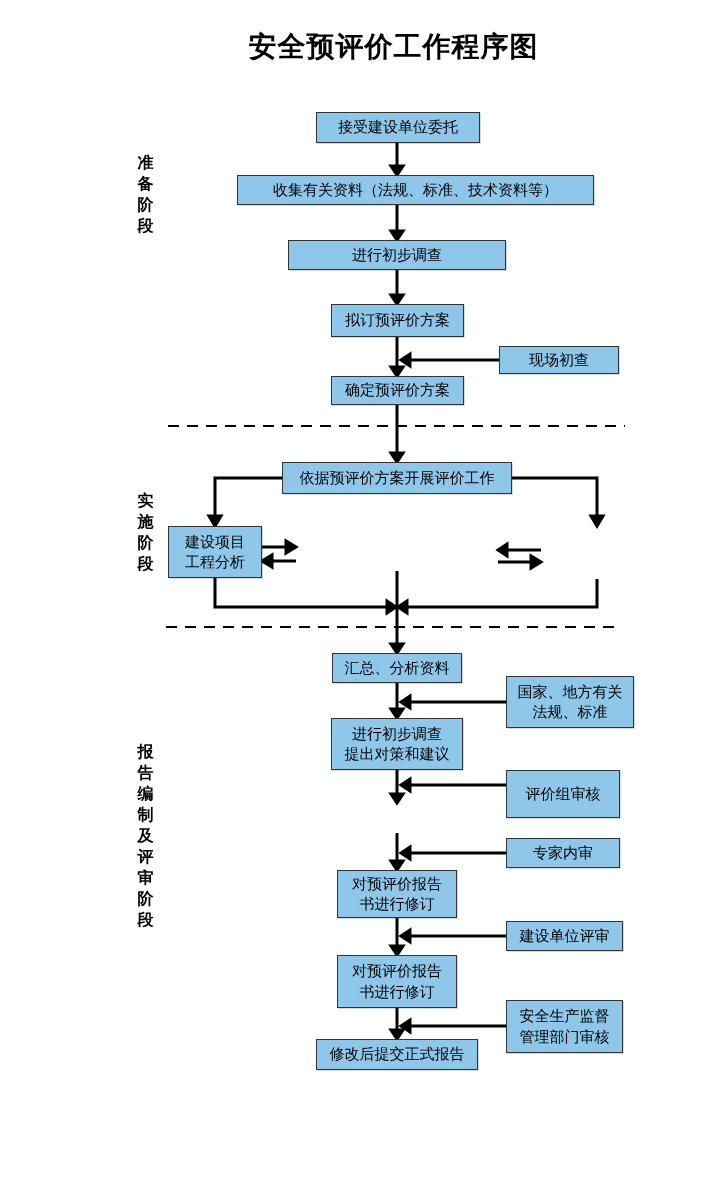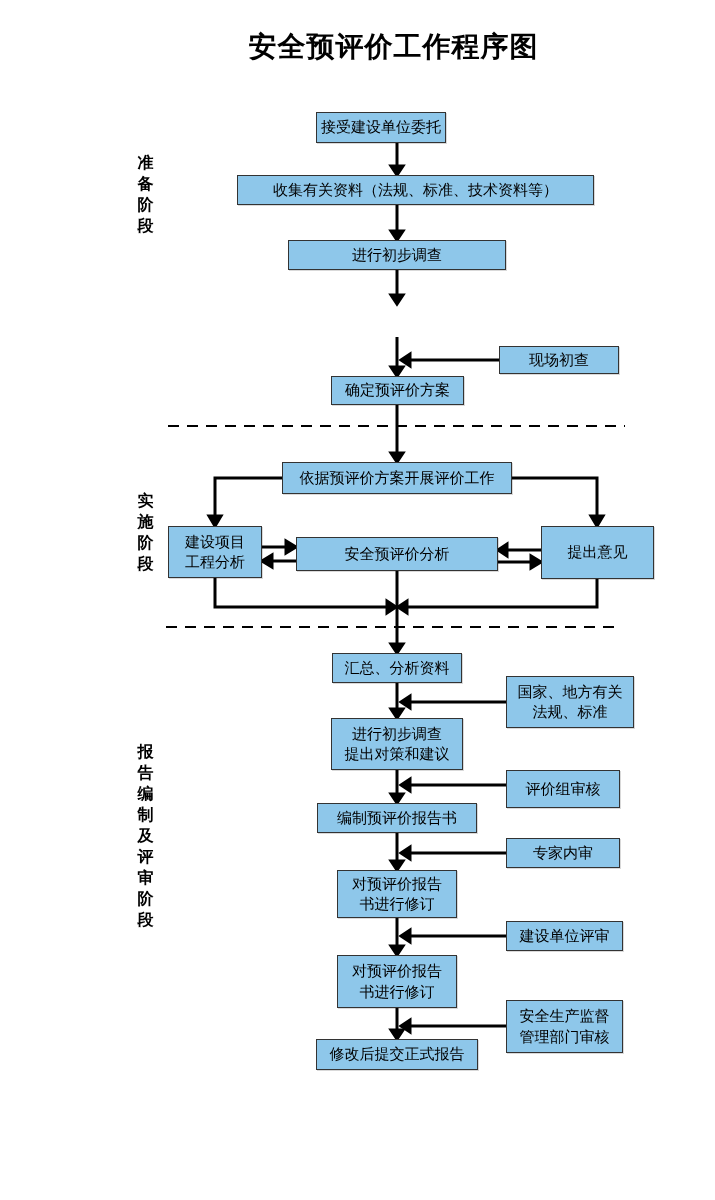--- a/index.html
+++ b/index.html
@@ -159,66 +159,60 @@
       <line x1="130" y1="627" x2="580" y2="627"></line>
     </g>
   </svg>
 
   <div class="title">安全预评价工作程序图</div>
 
   <div class="stage-label" style="left:101px;top:152px">准备阶段</div>
   <div class="stage-label" style="left:101px;top:490px">实施阶段</div>
   <div class="stage-label" style="left:101px;top:741px">报告编制及评审阶段</div>
 
-  <div class="node" style="left:280px;top:112px;width:130px;height:31px">
+  <div class="node" style="left:280px;top:112px;width:164px;height:31px">
     <span>接受建设单位委托</span>
   </div>
   <div class="node" style="left:201px;top:175px;width:357px;height:30px">
     <span>收集有关资料（法规、标准、技术资料等）</span>
   </div>
   <div class="node" style="left:252px;top:240px;width:218px;height:30px">
     <span>进行初步调查</span>
+  </div>
+  <div class="node" style="left:295px;top:304px;width:133px;height:33px">
+    <span>拟订预评价方案</span>
   </div>
   <div class="node" style="left:463px;top:346px;width:120px;height:28px">
     <span>现场初查</span>
   </div>
   <div class="node" style="left:295px;top:376px;width:133px;height:29px">
     <span>确定预评价方案</span>
   </div>
 
   <div class="node" style="left:246px;top:462px;width:230px;height:32px">
     <span>依据预评价方案开展评价工作</span>
   </div>
   <div class="node" style="left:132px;top:526px;width:94px;height:52px">
     <span>建设项目</span>
     <span>工程分析</span>
   </div>
-  <div class="node" style="left:260px;top:537px;width:202px;height:34px">
-    <span>安全预评价分析</span>
-  </div>
-  <div class="node" style="left:505px;top:526px;width:113px;height:53px">
-    <span>提出意见</span>
-  </div>
 
   <div class="node" style="left:296px;top:653px;width:130px;height:30px">
     <span>汇总、分析资料</span>
   </div>
   <div class="node" style="left:470px;top:676px;width:128px;height:52px">
     <span>国家、地方有关</span>
     <span>法规、标准</span>
   </div>
   <div class="node" style="left:295px;top:718px;width:132px;height:52px">
     <span>进行初步调查</span>
     <span>提出对策和建议</span>
   </div>
-  <div class="node" style="left:470px;top:770px;width:114px;height:38px">
+  <div class="node" style="left:470px;top:770px;width:114px;height:48px">
     <span>评价组审核</span>
-  </div>
-  <div class="node" style="left:281px;top:803px;width:160px;height:30px">
-    <span>编制预评价报告书</span>
   </div>
   <div class="node" style="left:470px;top:838px;width:114px;height:30px">
     <span>专家内审</span>
   </div>
   <div class="node" style="left:301px;top:870px;width:120px;height:48px">
     <span>对预评价报告</span>
     <span>书进行修订</span>
   </div>
   <div class="node" style="left:470px;top:921px;width:117px;height:30px">
     <span>建设单位评审</span>

